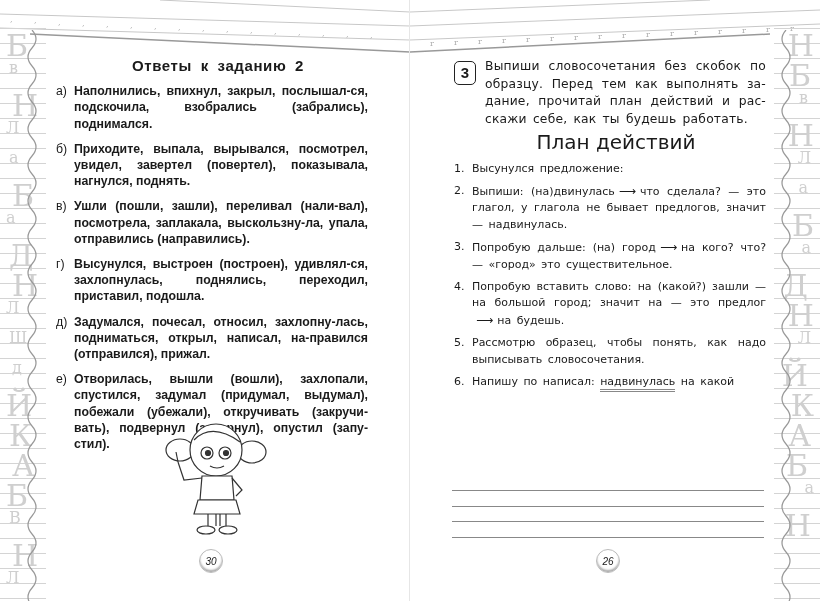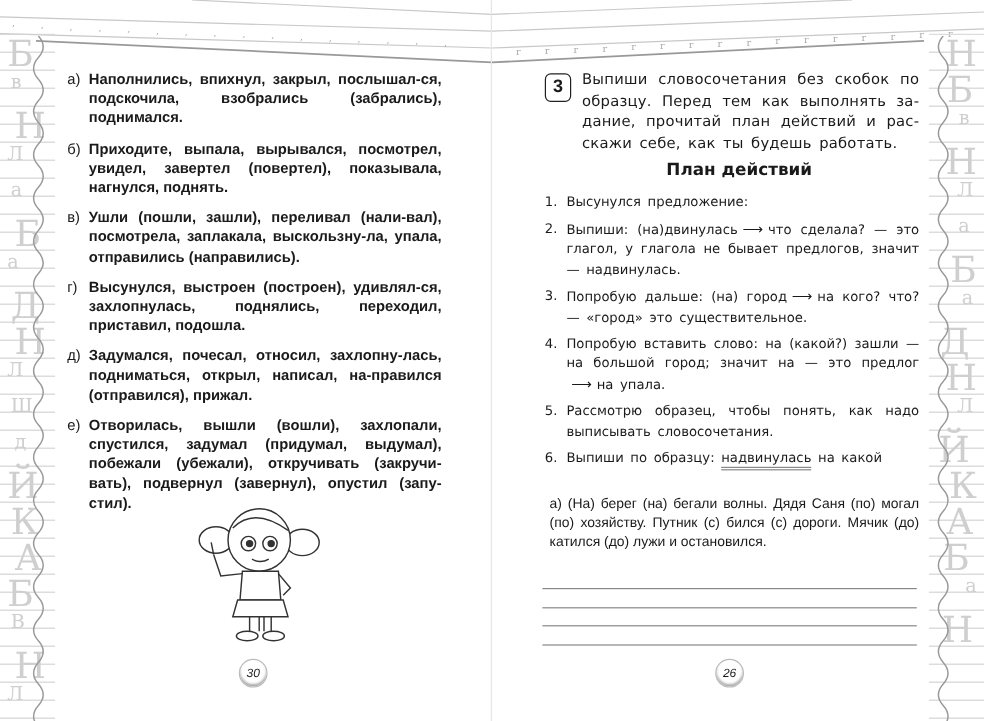--- a/index.html
+++ b/index.html
@@ -26,21 +26,21 @@
 
   .title { font-weight:bold; font-size:15px; text-align:center; letter-spacing:0.6px; word-spacing:4px; margin-left:12px; margin-bottom:9px; }
   .answer { display:flex; margin-bottom:9px; text-align:justify; }
   .answer .lbl { width:18px; flex:none; }
   .answer .txt { flex:1; text-align:justify; text-align-last:left;font-weight:bold; }
 
   .task-head { display:flex; align-items:flex-start; }
   .task-num { flex:none; width:20px; height:22px; border:1.6px solid #222; border-radius:5px; font-weight:bold; font-size:15px;
               display:flex; align-items:center; justify-content:center; margin-top:3px; margin-right:9px; }
   .task-text { flex:1; font-family:"DejaVu Sans", sans-serif; font-size:12.3px; line-height:17.6px; letter-spacing:0.2px; text-align:justify; text-align-last:left; word-spacing:2px; }
-  .plan-title { font-family:"DejaVu Sans", sans-serif; font-weight:bold; font-size:14px; text-align:center; margin:6px 0 10px 12px; }
+  .plan-title { font-family:"DejaVu Sans", sans-serif; font-weight:normal; font-size:20px; text-align:center; margin:6px 0 10px 12px; }
   .plan { font-family:"DejaVu Sans", sans-serif; font-size:11px; line-height:16.4px; }
   .step { display:flex; margin-bottom:6px; }
   .step .num { width:18px; flex:none; }
   .step .txt { flex:1; text-align:justify; text-align-last:left; word-spacing:2px; }
   .sentence { text-align:center; margin:4px 0 10px 20px; }
   .arrow { font-size:12px; margin:0 4px; }
   .double-under { border-bottom:3px double #888; padding-bottom:1px; }
   .exercise { font-size:11.6px; line-height:15.6px; margin-top:22px; padding-left:4px; text-align:justify; text-align-last:left; }
   .write-line { position:absolute; left:452px; width:312px; height:1px; background:#888; }
 
@@ -137,20 +137,21 @@
       <span class="decor-letter" style="font-size: 30px; top: 450px; left: 6px;">Б</span>
       <span class="decor-letter" style="font-size: 16px; top: 480px; left: 9px;">В</span>
       <span class="decor-letter" style="font-size: 30px; top: 510px; left: 12px;">Н</span>
       <span class="decor-letter" style="font-size: 16px; top: 540px; left: 6px;">Л</span>
     </div>
   <svg style="position:absolute;left:22px;top:30px;" width="20" height="571">
     <path id="wave-left" d="M10 0 Q18 9 10 18 Q2 27 10 36 Q18 45 10 54 Q2 63 10 72 Q18 81 10 90 Q2 99 10 108 Q18 117 10 126 Q2 135 10 144 Q18 153 10 162 Q2 171 10 180 Q18 189 10 198 Q2 207 10 216 Q18 225 10 234 Q2 243 10 252 Q18 261 10 270 Q2 279 10 288 Q18 297 10 306 Q2 315 10 324 Q18 333 10 342 Q2 351 10 360 Q18 369 10 378 Q2 387 10 396 Q18 405 10 414 Q2 423 10 432 Q18 441 10 450 Q2 459 10 468 Q18 477 10 486 Q2 495 10 504 Q18 513 10 522 Q2 531 10 540 Q18 549 10 558 Q2 567 10 576" fill="none" stroke="#999" stroke-width="1.2"></path>
   </svg>
 
   <div id="left-content" class="content">
+    <div class="title">Ответы к заданию 2</div>
     <div id="answers-list">
         <div class="answer">
           <span class="lbl">а)</span>
           <span class="txt">Наполнились, впихнул, закрыл, послышал-ся, подскочила, взобрались (забрались), поднимался.</span>
         </div>
         <div class="answer">
           <span class="lbl">б)</span>
           <span class="txt">Приходите, выпала, вырывался, посмотрел, увидел, завертел (повертел), показывала, нагнулся, поднять.</span>
         </div>
         <div class="answer">
@@ -301,32 +302,31 @@
     <div class="step">
       <span class="num">2.</span>
       <span class="txt"><span>Выпиши: (на)двинулась</span><span class="arrow">⟶</span><span>что сделала? — это глагол, у глагола не бывает предлогов, значит — надвинулась.</span></span>
     </div>
     <div class="step">
       <span class="num">3.</span>
       <span class="txt"><span>Попробую дальше: (на) город</span><span class="arrow">⟶</span><span>на кого? что? — «город» это существительное.</span></span>
     </div>
     <div class="step">
       <span class="num">4.</span>
-      <span class="txt"><span>Попробую вставить слово: на (какой?) зашли — на большой город; значит на — это предлог</span> <span class="arrow">⟶</span><span>на упала.</span></span>
+      <span class="txt"><span>Попробую вставить слово: на (какой?) зашли — на большой город; значит на — это предлог</span> <span class="arrow">⟶</span><span>на будешь.</span></span>
     </div>
     <div class="step">
       <span class="num">5.</span>
       <span class="txt">Рассмотрю образец, чтобы понять, как надо выписывать словосочетания.</span>
     </div>
     <div class="step">
       <span class="num">6.</span>
-      <span class="txt"><span>Выпиши по образцу:</span> <span class="double-under">надвинулась</span> <span>на какой</span></span>
+      <span class="txt"><span>Напишу по написал:</span> <span class="double-under">надвинулась</span> <span>на какой</span></span>
     </div>
   </div>
-  <div class="exercise">а) (На) берег (на) бегали волны. Дядя Саня (по) могал (по) хозяйству. Путник (с) бился (с) дороги. Мячик (до) катился (до) лужи и остановился.</div>
 </div>
 
 <div id="writing-lines">
     <div class="write-line" style="top: 490px;"></div>
     <div class="write-line" style="top: 505.5px;"></div>
     <div class="write-line" style="top: 521px;"></div>
     <div class="write-line" style="top: 536.5px;"></div>
   </div>
 <div id="page-num-right" class="page-num">26</div>
 

